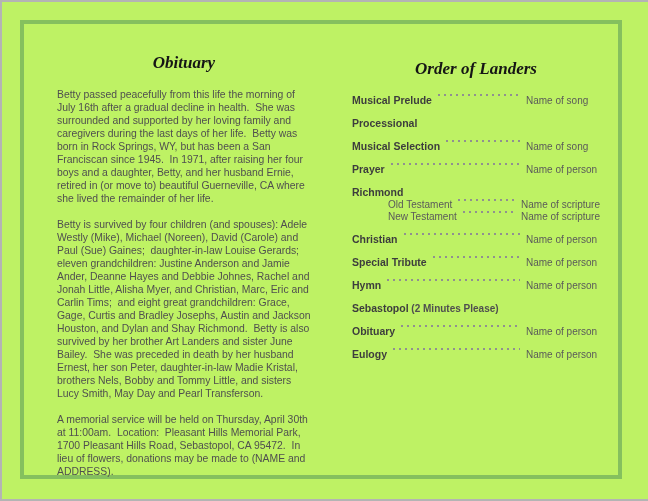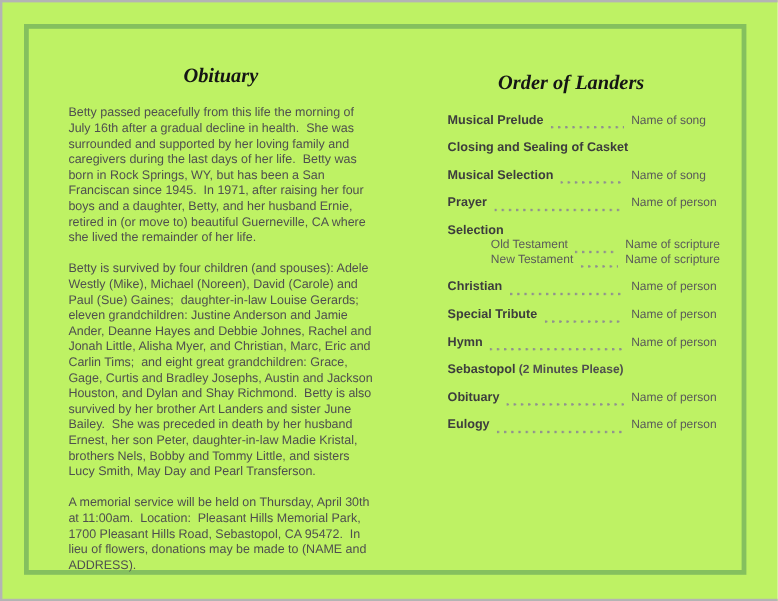--- a/index.html
+++ b/index.html
@@ -36,25 +36,24 @@
   .col.right { left: 350px; top: 58px; width: 248px; }
   .obit-para {
     margin: 0 0 13px 0;
     font-size: 10.4px;
     line-height: 13px;
     color: var(--body-text, #4f4f4f);
     white-space: pre-wrap;
   }
   .os-row {
     display: flex;
-    align-items: flex-end;
+    align-items: flex-start;
     font-size: 10px;
     line-height: 13px;
     margin-bottom: 10px;
-    margin-left: 21px;
   }
   .os-label {
     font-weight: bold;
     font-size: 10.5px;
     color: var(--label-text, #3d3d3d);
     white-space: nowrap;
   }
   .os-suffix {
     font-weight: bold;
     color: var(--body-text, #4f4f4f);
@@ -101,34 +100,34 @@
 
   <div class="col right">
     <h1>Order of Landers</h1>
     <div id="os-list">
         <div class="os-row">
           <span class="os-label">Musical Prelude</span>
           <span class="os-dots"></span>
           <span class="os-value">Name of song</span>
         </div>
         <div class="os-row">
-          <span class="os-label">Closing and Sealing of Casket</span>
+          <span class="os-label">Processional</span>
         </div>
         <div class="os-row">
           <span class="os-label">Musical Selection</span>
           <span class="os-dots"></span>
           <span class="os-value">Name of song</span>
         </div>
         <div class="os-row">
           <span class="os-label">Prayer</span>
           <span class="os-dots"></span>
           <span class="os-value">Name of person</span>
         </div>
         <div class="os-row os-group">
-          <span class="os-label">Selection</span>
+          <span class="os-label">Richmond</span>
         </div>
         <div class="os-row os-sub">
           <span class="os-indent"></span>
           <span class="os-label">Old Testament</span>
           <span class="os-dots"></span>
           <span class="os-value">Name of scripture</span>
         </div>
         <div class="os-row os-sub os-sub-last">
           <span class="os-indent"></span>
           <span class="os-label">New Testament</span>

